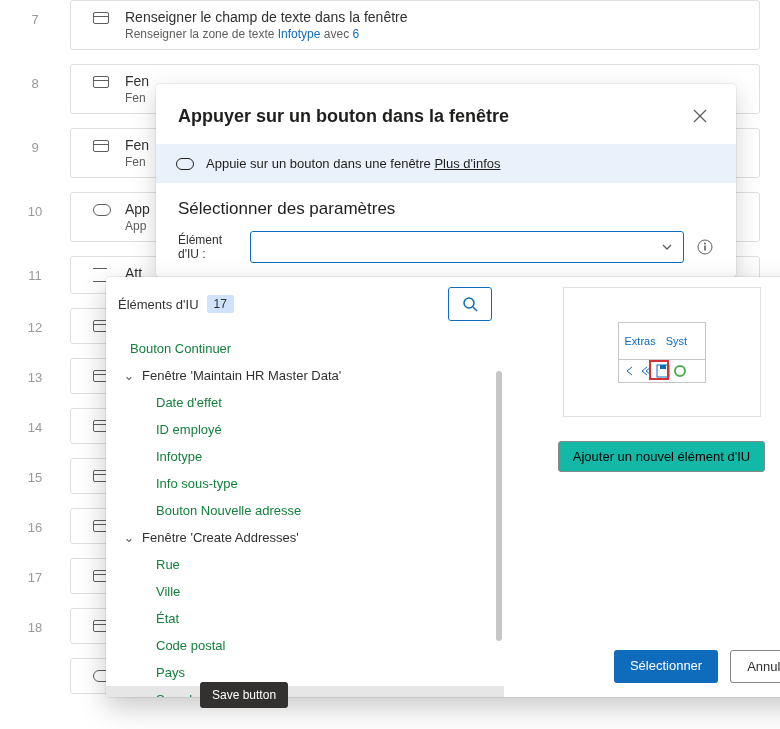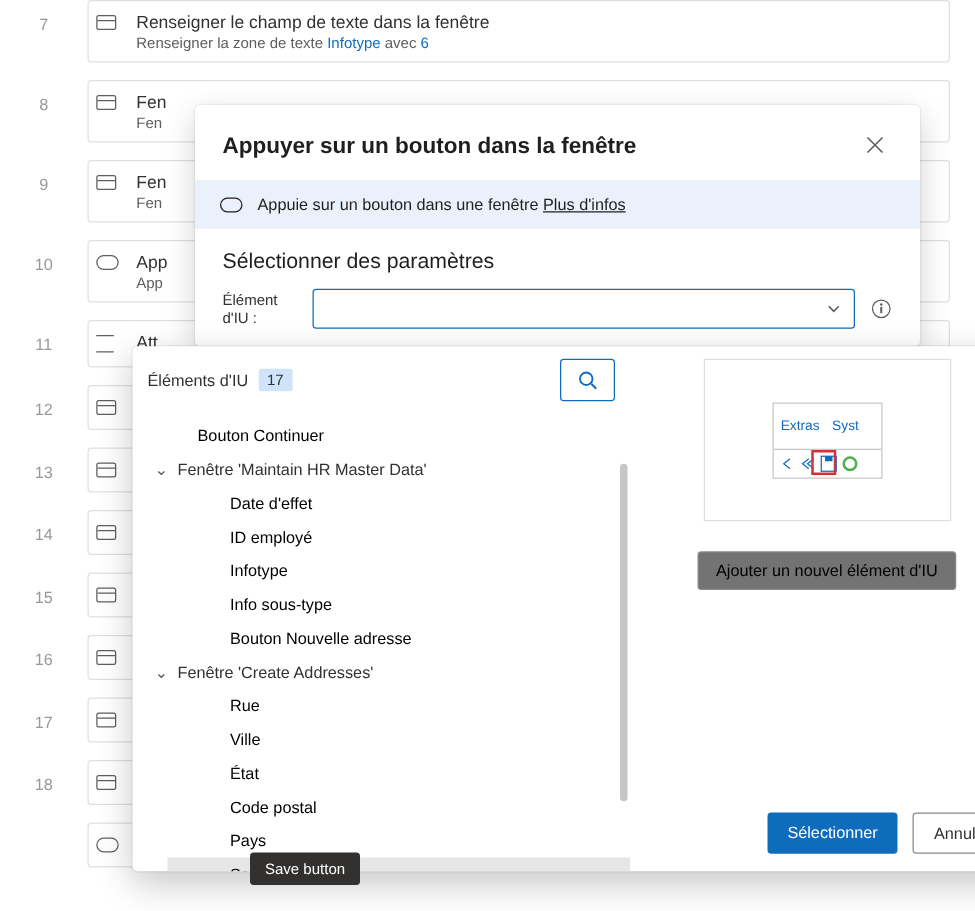--- a/index.html
+++ b/index.html
@@ -29,21 +29,21 @@
     width: 70px;
     text-align: center;
     color: #999;
     font-size: 13px;
     padding-top: 12px;
   }
   .card {
     flex: 1;
     border: 1px solid #e1dfdd;
     border-radius: 3px;
-    padding: 8px 6px;
+    padding: 8px 22px;
     margin-right: 20px;
     display: flex;
     align-items: flex-start;
     gap: 14px;
     background: #fff;
   }
   .card.ghost { color: #888; }
   .card .icon-slot { width:18px; padding-top:3px; color:#605e5c; }
   .card .title { font-size: 14px; color: #323130; }
   .card .sub { font-size: 12px; color: #605e5c; margin-top:2px; }
@@ -155,23 +155,22 @@
   }
   .tree {
     max-height: 366px;
     overflow: hidden;
     position: relative;
     padding: 4px 0 0 0;
   }
   .tree .item {
     padding: 6px 10px 6px 50px;
     font-size:13px;
-    color:#000000;
+    color:#15803d;
     cursor:pointer;
-    margin-left:28px;
   }
   .tree .item.lvl0 { padding-left:24px; }
   .tree .item.lvl1 { padding-left:50px; }
   .tree .group {
     padding:6px 10px 6px 16px;
     display:flex;align-items:center;gap:6px;
     font-size:13px;
   }
   .tree .chev { width:14px; text-align:center; color:#605e5c; }
   .tree .item.selected {
@@ -214,21 +213,21 @@
   .preview-inner .hl {
     position:absolute;
     border:2px solid #d13438;
     pointer-events:none;
   }
   .add-btn {
     border:1px solid #8a8886;
     border-radius:3px;
     padding:7px 14px;
     font-size:13px;
-    background:#737373;
+    background:#14b8a6;
     cursor:pointer;
   }
   .picker-foot {
     position:absolute;
     right:18px; bottom:14px;
     display:flex; gap:12px;
   }
   .btn {
     border-radius:3px;
     padding:8px 16px;

